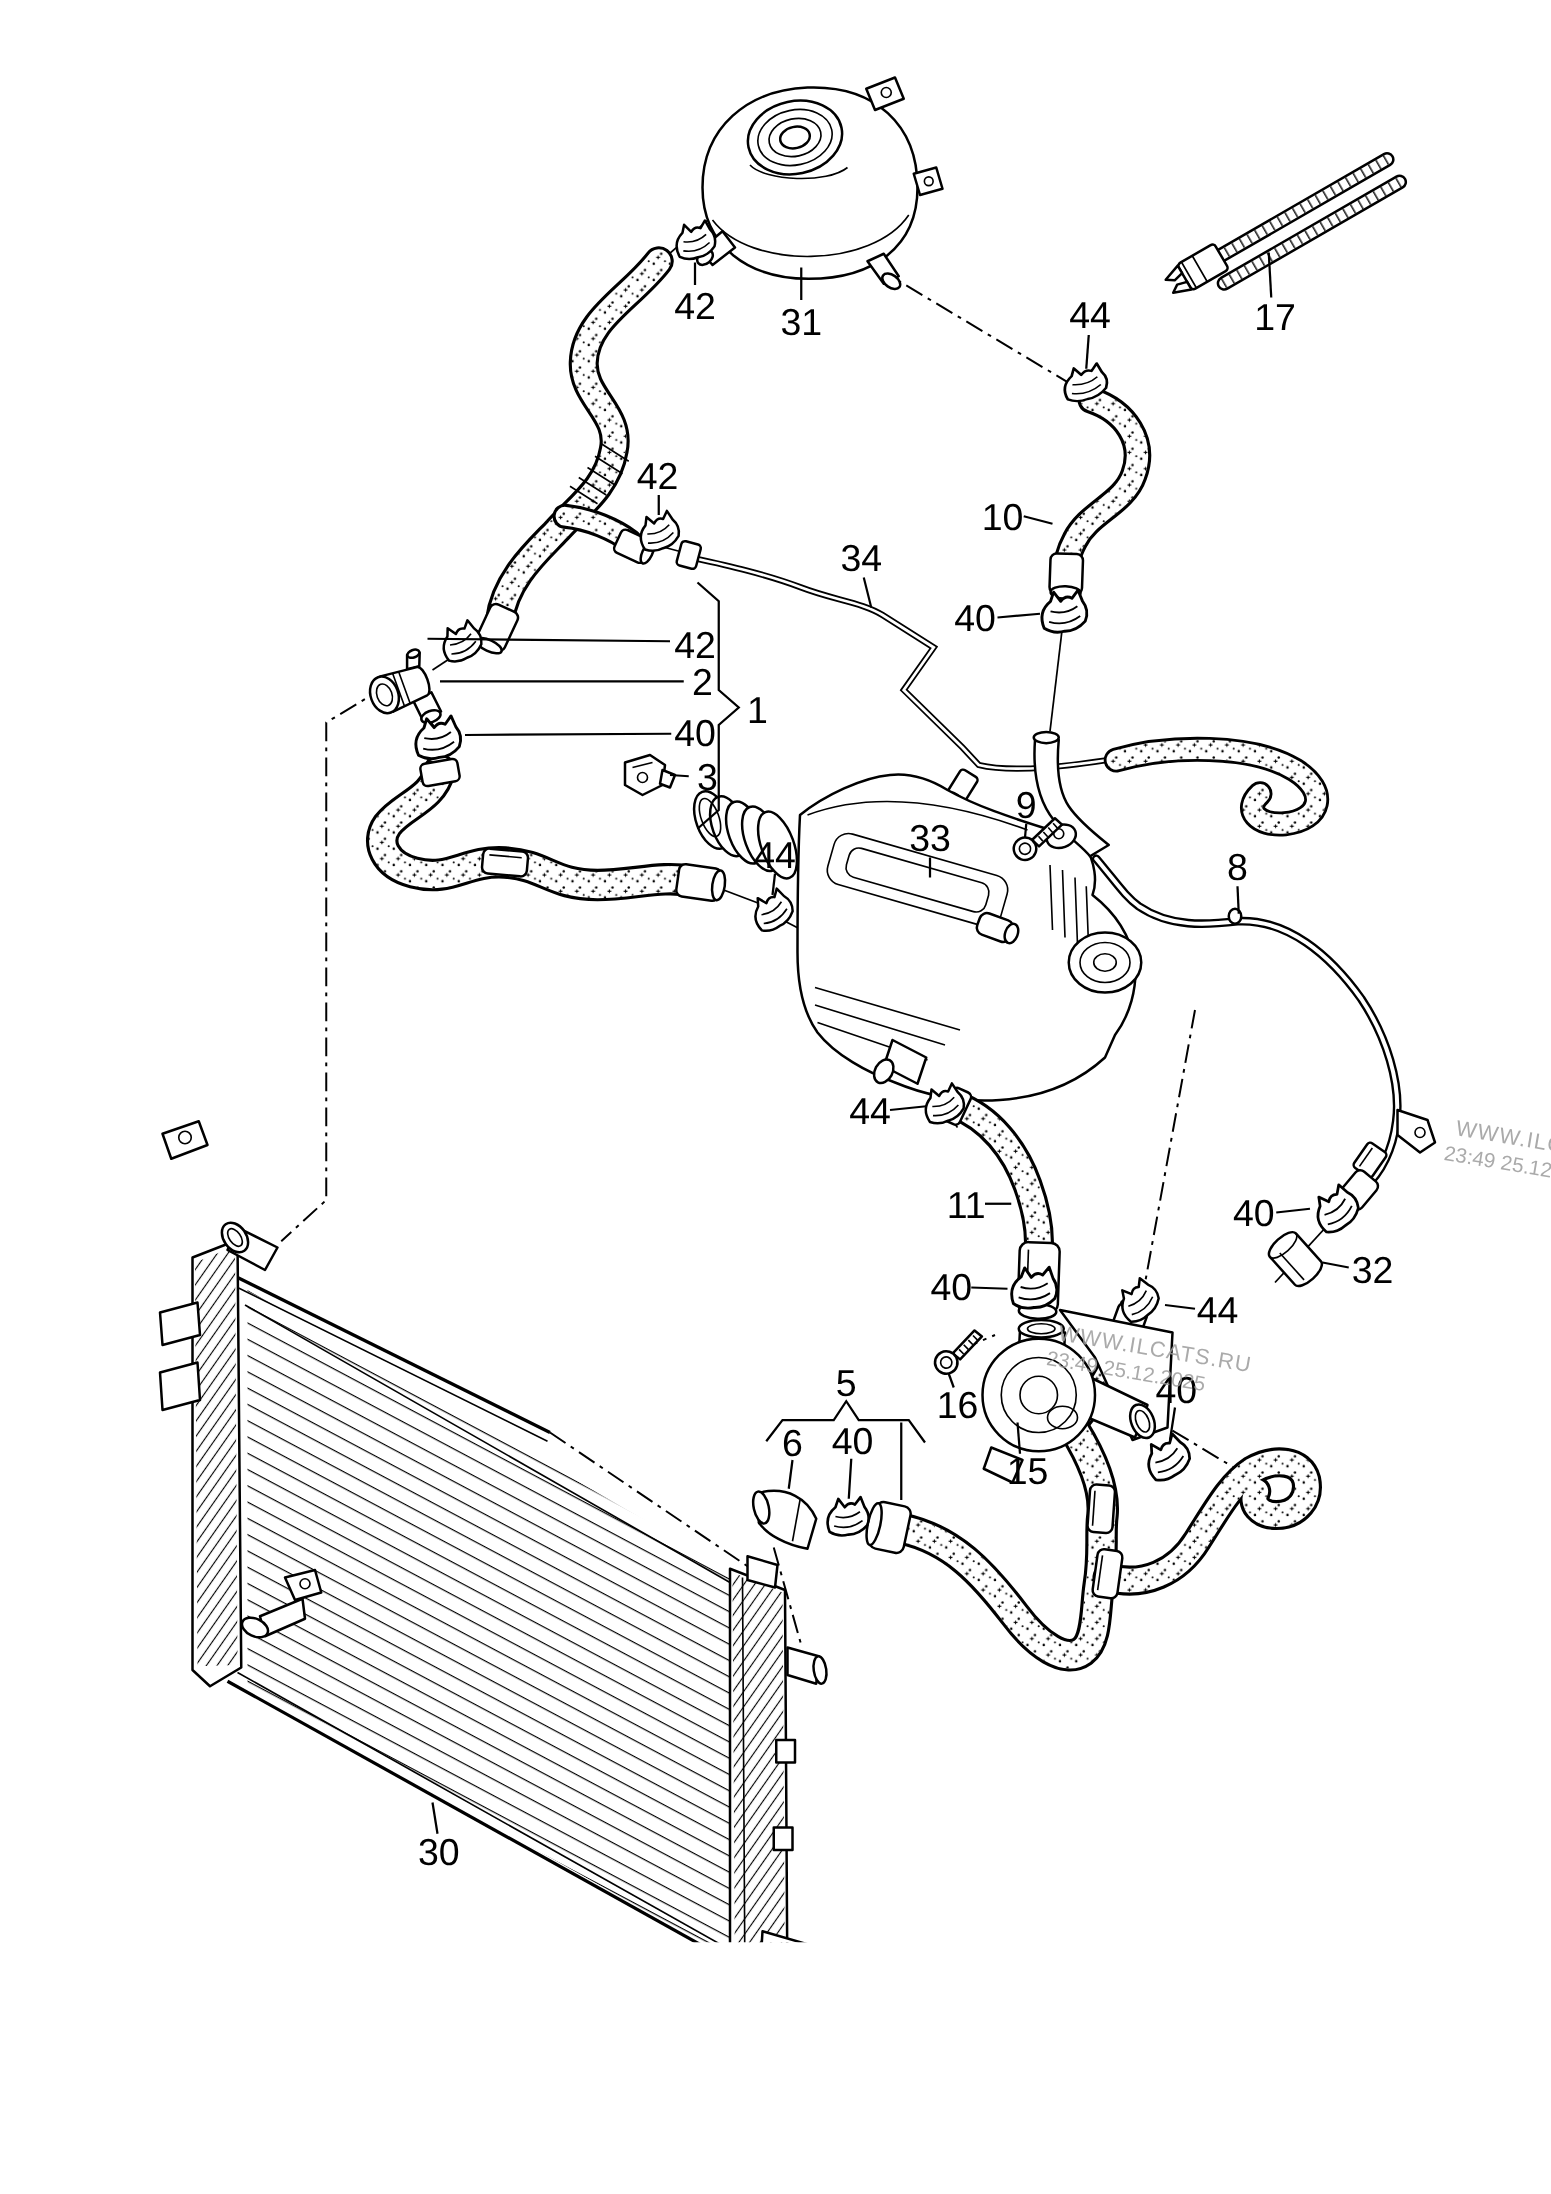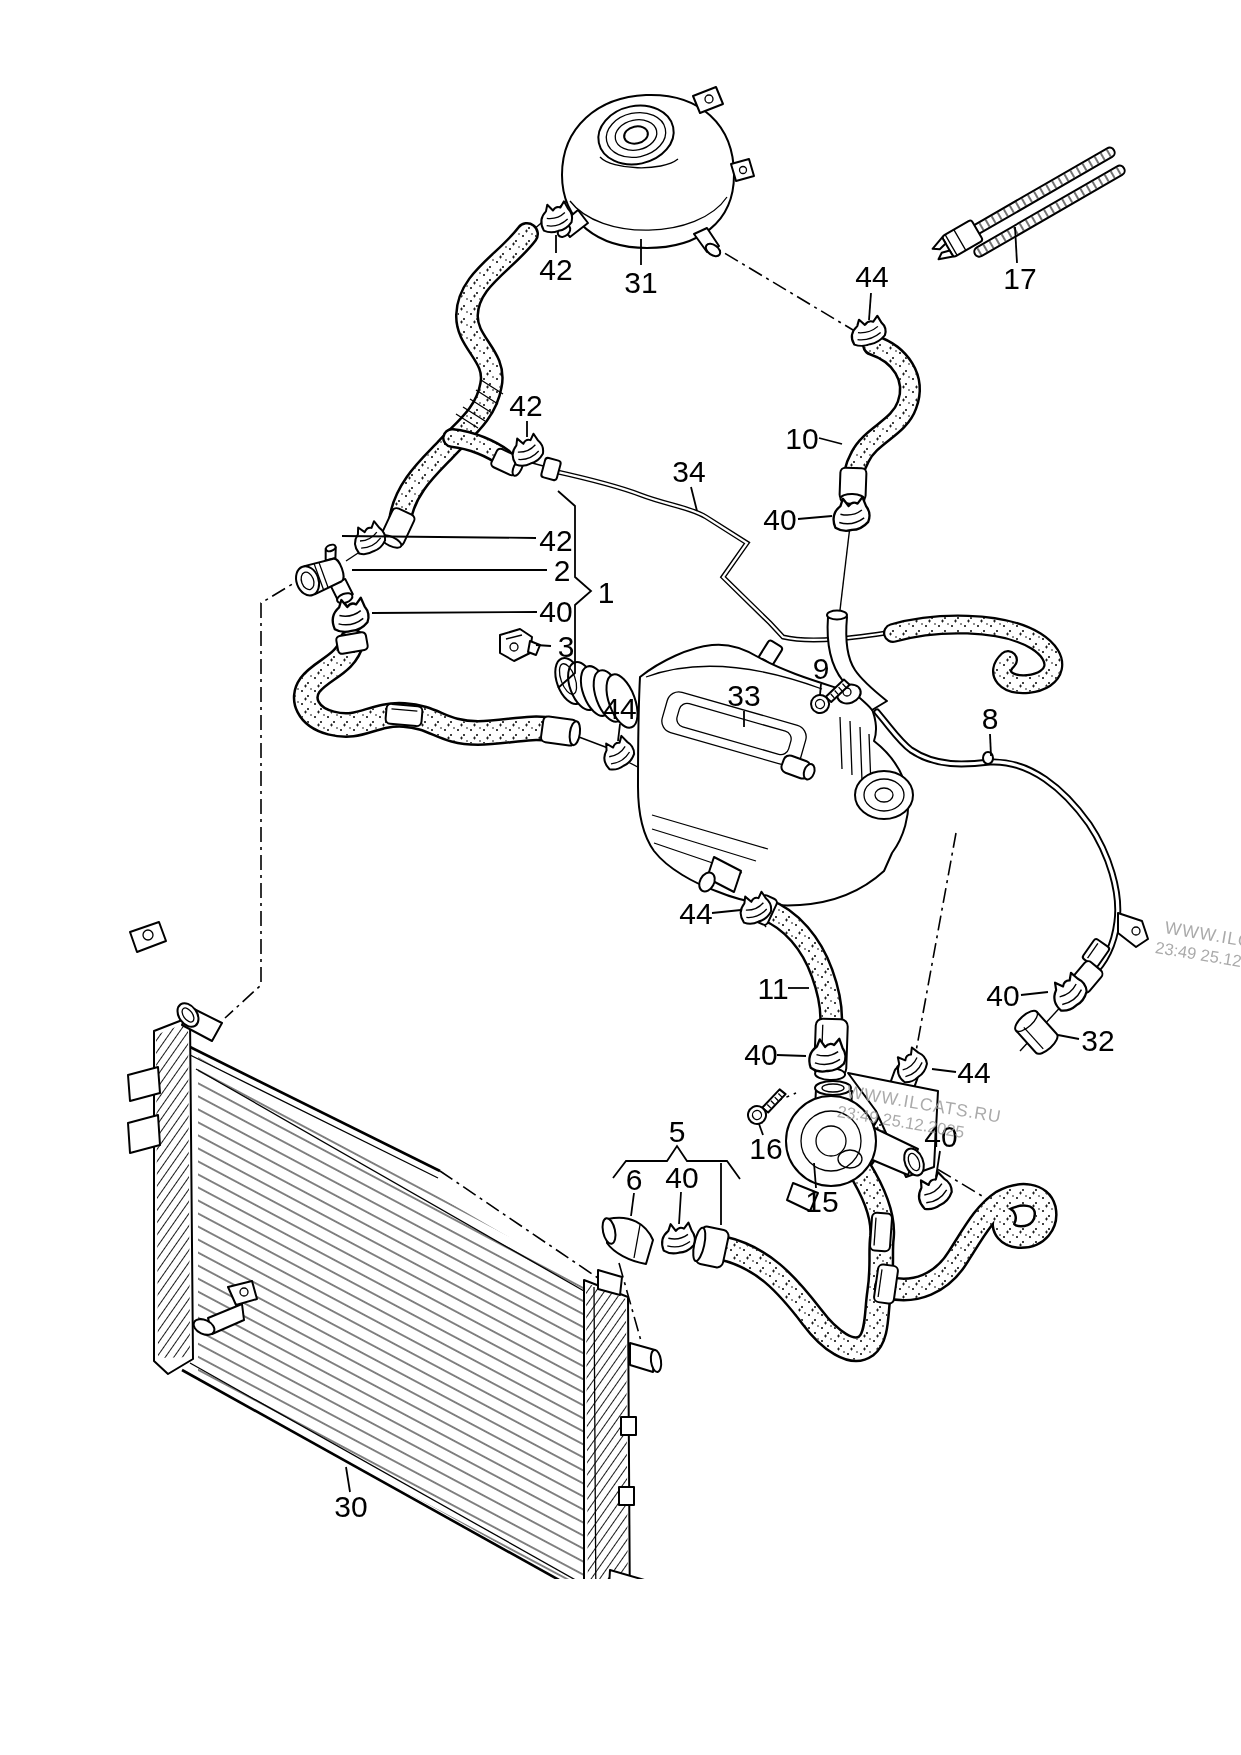--- a/index.html
+++ b/index.html
@@ -1,16 +1,16 @@
 <!DOCTYPE html>
 <html><head>
 <meta charset="utf-8">
 <style>
   html,body{margin:0;padding:0;background:#fff;}
-  .stage{width:1241px;height:1554px;background:#fff;position:relative;overflow:hidden;margin-top:25px;}
+  .stage{width:1241px;height:1554px;background:#fff;position:relative;overflow:hidden;}
   svg{display:block;}
   .ol{fill:#fff;stroke:#000;stroke-width:2;stroke-linejoin:round;}
   .td{fill:none;stroke:#000;stroke-width:1.3;stroke-linejoin:round;}
   .tl{stroke:#000;stroke-width:1.4;fill:none;}
   .ld{stroke:#000;stroke-width:1.8;fill:none;}
   .dd{stroke:#000;stroke-width:1.6;fill:none;stroke-dasharray:15 5 3 5;}
   .ho{fill:none;stroke:#000;stroke-linecap:round;}
   .hi{fill:none;stroke:#fff;stroke-linecap:round;}
   .hp{fill:none;stroke:url(#stip);stroke-linecap:round;}
   .cl{font-family:"Liberation Sans",sans-serif;font-size:30px;fill:#000;text-anchor:middle;}

